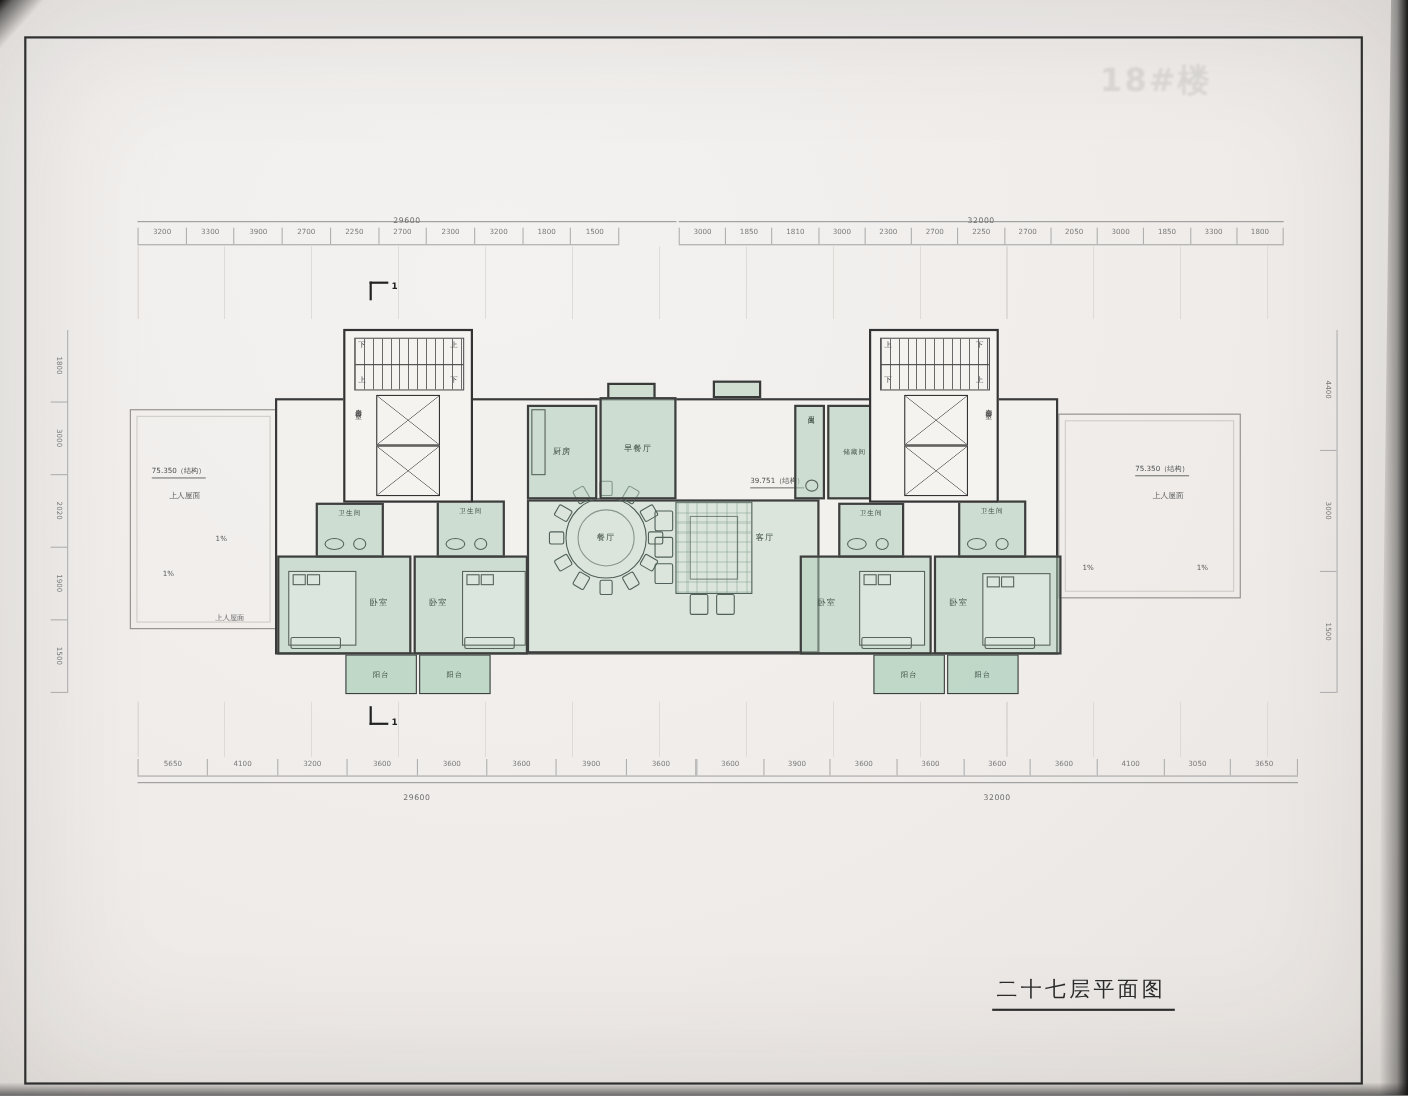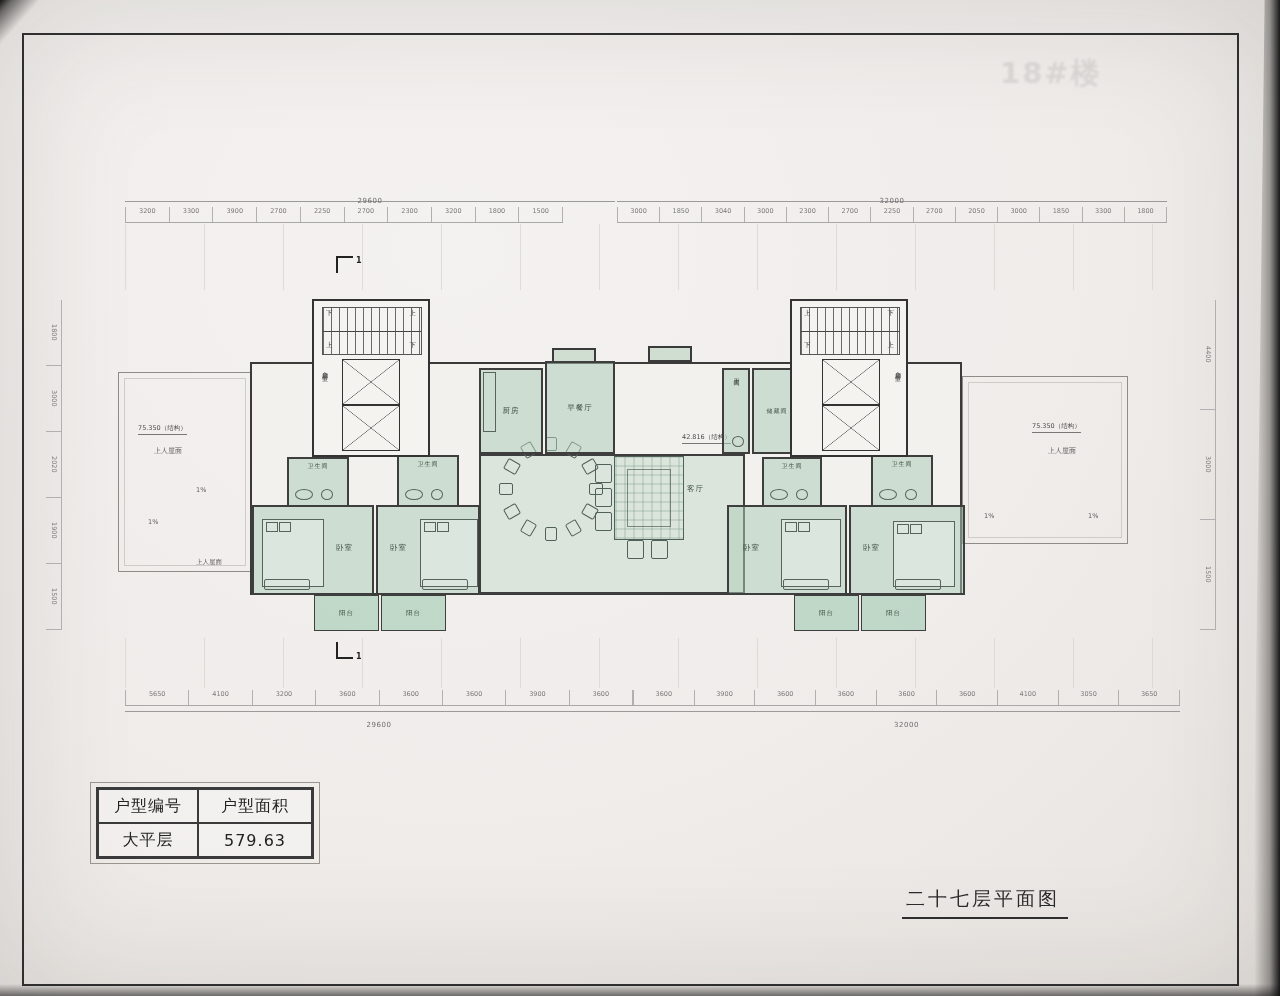--- a/index.html
+++ b/index.html
@@ -132,21 +132,21 @@
           <span>2250</span>
           <span>2700</span>
           <span>2300</span>
           <span>3200</span>
           <span>1800</span>
           <span>1500</span>
         </div>
       <div class="dimrow" style="left:617px;top:207px;width:550px;">
           <span>3000</span>
           <span>1850</span>
-          <span>3040</span>
+          <span>1810</span>
           <span>3000</span>
           <span>2300</span>
           <span>2700</span>
           <span>2250</span>
           <span>2700</span>
           <span>2050</span>
           <span>3000</span>
           <span>1850</span>
           <span>3300</span>
           <span>1800</span>
@@ -199,20 +199,23 @@
       <div class="elev" style="left:1032px;top:422px;">75.350（结构）</div>
       <div class="lbl" style="left:1048px;top:446px;">上人屋面</div>
       <div class="lbl small" style="left:196px;top:486px;">1%</div>
       <div class="lbl small" style="left:148px;top:518px;">1%</div>
       <div class="lbl small" style="left:984px;top:512px;">1%</div>
       <div class="lbl small" style="left:1088px;top:512px;">1%</div>
 
       <div class="outline-main"></div>
 
       <div class="rm hall" style="left:479px;top:454px;width:266px;height:140px;">
+        <div class="dtable" style="left:33px;top:-4px;">
+          <span class="lblspan">餐厅</span>
+        </div>
         <div class="chairs" style="left:69px;top:32px;">
           <span></span>
             <span></span>
           <span></span>
             <span></span>
           <span></span>
             <span></span>
           <span></span>
             <span></span>
           <span></span>
@@ -221,21 +224,21 @@
             <span></span>
         </div>
         <div class="rug" style="left:133px;top:0px;width:68px;height:82px;"></div>
         <div class="seat" style="left:114px;top:8px;"></div>
         <div class="seat" style="left:114px;top:32px;"></div>
         <div class="seat" style="left:114px;top:56px;"></div>
         <div class="seat" style="left:146px;top:84px;"></div>
         <div class="seat" style="left:170px;top:84px;"></div>
         <span class="lblspan" style="position:absolute;left:206px;top:28px;font-size:7.5px;">客厅</span>
       </div>
-      <div class="elev" style="left:682px;top:433px;">42.816（结构）</div>
+      <div class="elev" style="left:682px;top:433px;">39.751（结构）</div>
 
       <div class="bump" style="left:552px;top:348px;width:44px;height:15px;"></div>
       <div class="rm" style="left:545px;top:361px;width:70px;height:93px;">
         <span class="lblspan">早餐厅</span>
       </div>
       <div class="rm" style="left:479px;top:368px;width:64px;height:86px;">
         <div class="counter"></div>
         <span class="lblspan">厨房</span>
       </div>
 
@@ -338,28 +341,20 @@
       <div class="sect top" style="left:336px;top:256px;">
         <b>1</b>
       </div>
       <div class="sect bot" style="left:336px;top:642px;">
         <b>1</b>
       </div>
     </div>
 
     <div class="title-ghost">18#楼</div>
 
-    <div class="tbl-wrap">
-      <div class="tbl">
-        <div class="cell">户型编号</div>
-        <div class="cell">户型面积</div>
-        <div class="cell">大平层</div>
-        <div class="cell">579.63</div>
-      </div>
-    </div>
 
     <div class="caption">二十七层平面图</div>
   </div>
 
   <div class="corner-shade"></div>
   <div class="right-shade"></div>
   <div class="bottom-shade"></div>
 </div>
 
 </body></html>

